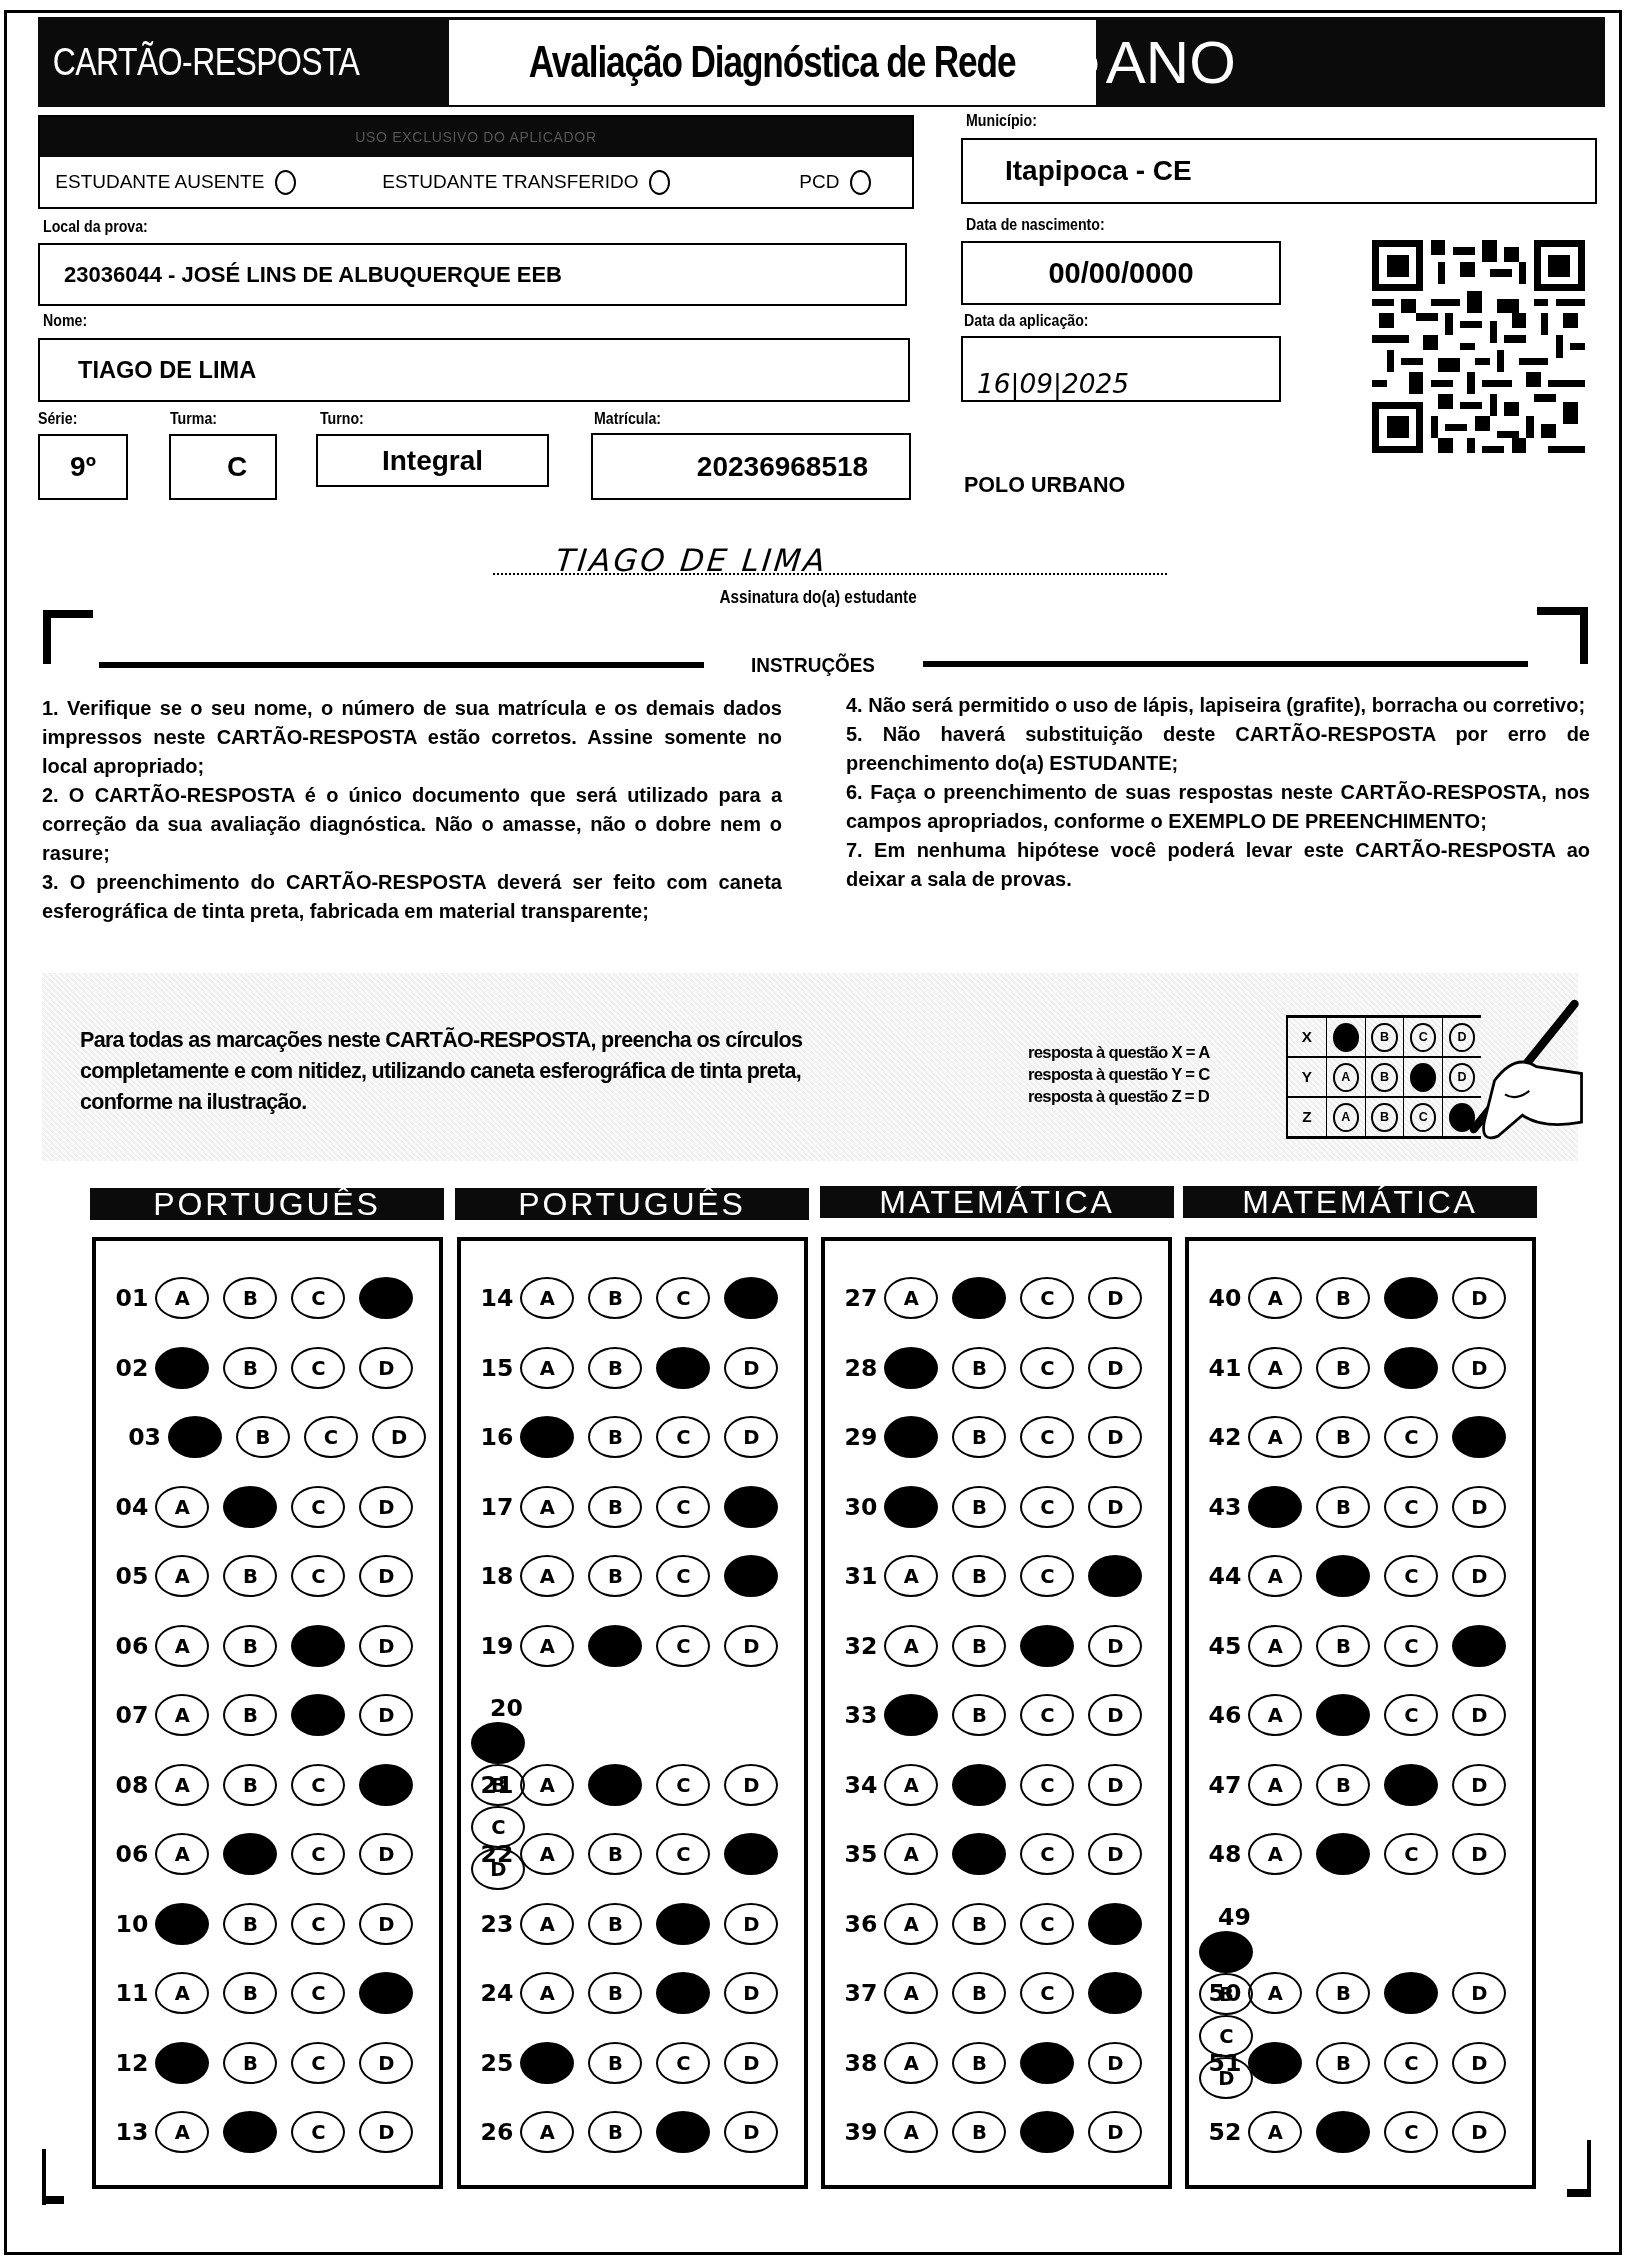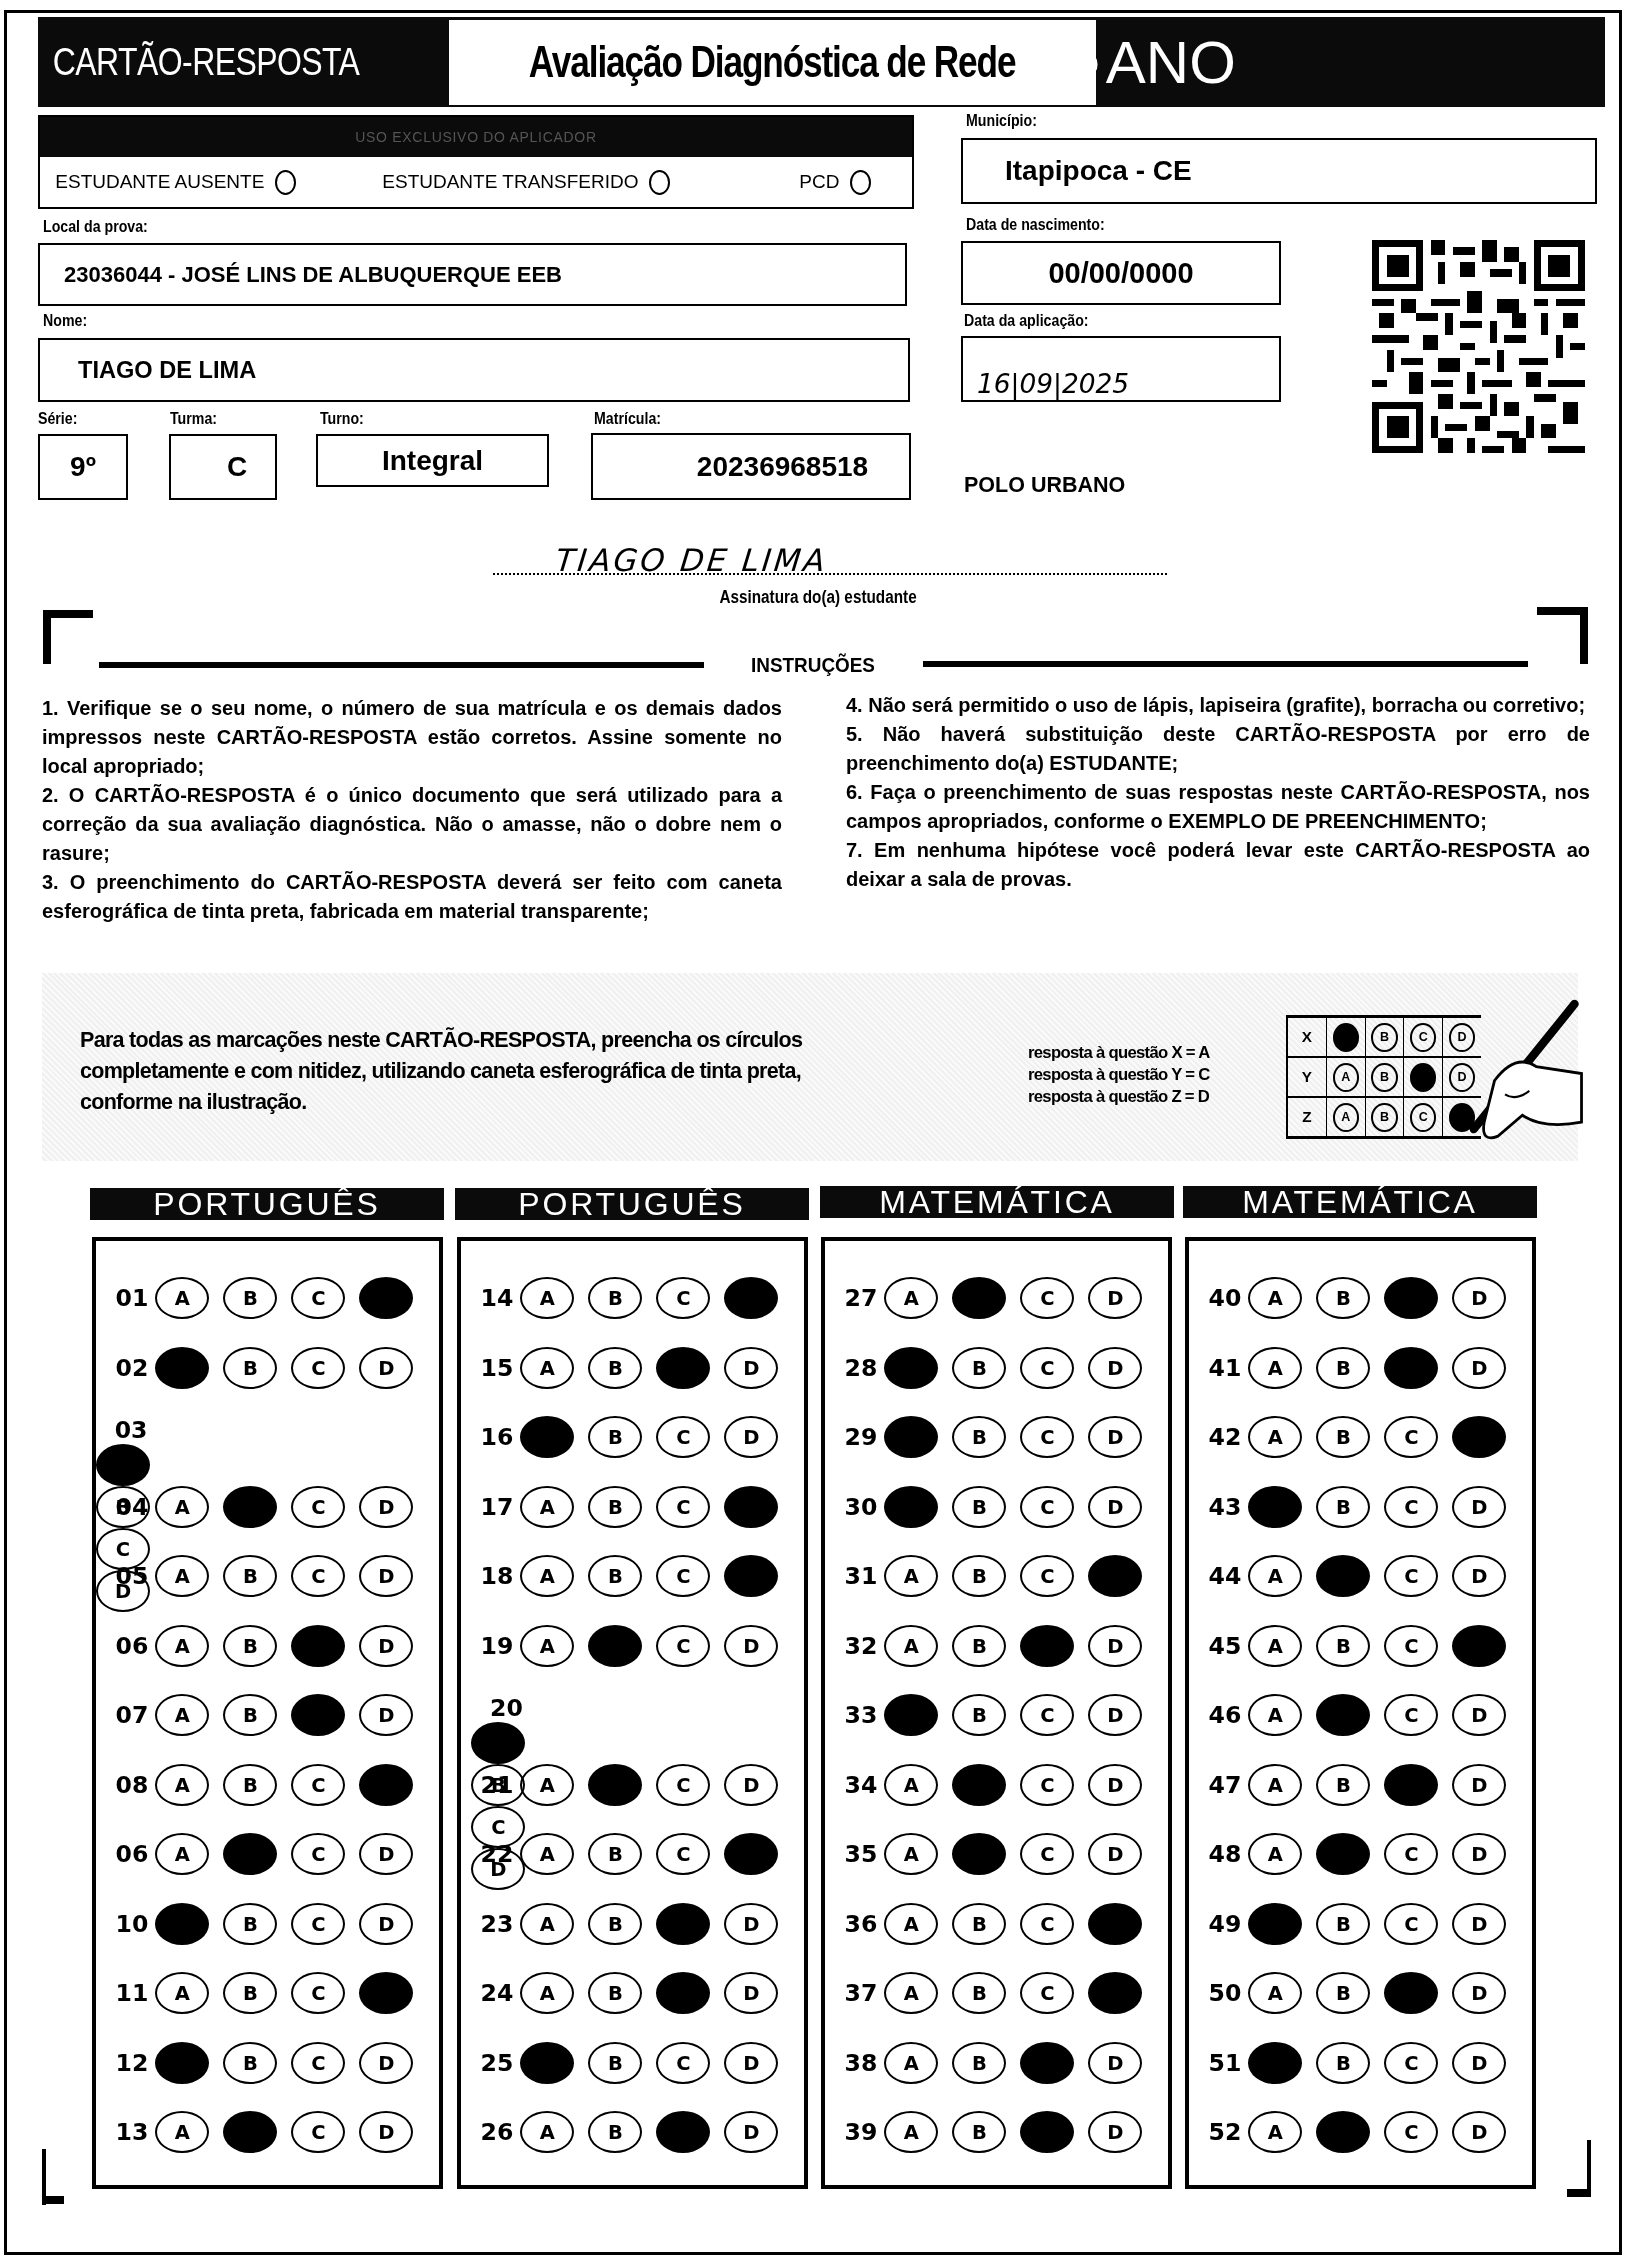--- a/index.html
+++ b/index.html
@@ -311,21 +311,21 @@
         <span class="bubble">C</span>
         <span class="bubble filled"></span>
       </div>
       <div class="ans-row" style="top: 106px; left: 10.4px;">
         <span class="qnum">02</span>
         <span class="bubble filled"></span>
         <span class="bubble">B</span>
         <span class="bubble">C</span>
         <span class="bubble">D</span>
       </div>
-      <div class="ans-row" style="top: 175px; left: 0; flex-direction: column;">
+      <div class="ans-row" style="top: 175px; left: 23px;">
         <span class="qnum">03</span>
         <span class="bubble filled"></span>
         <span class="bubble">B</span>
         <span class="bubble">C</span>
         <span class="bubble">D</span>
       </div>
       <div class="ans-row" style="top: 245px; left: 10.4px;">
         <span class="qnum">04</span>
         <span class="bubble">A</span>
         <span class="bubble filled"></span>
@@ -642,21 +642,21 @@
         <span class="bubble filled"></span>
         <span class="bubble">D</span>
       </div>
       <div class="ans-row" style="top: 592px; left: 10.4px;">
         <span class="qnum">48</span>
         <span class="bubble">A</span>
         <span class="bubble filled"></span>
         <span class="bubble">C</span>
         <span class="bubble">D</span>
       </div>
-      <div class="ans-row" style="top: 662px; left: 10.4px;">
+      <div class="ans-row" style="top: 662px; left: 10.4px; flex-direction: column;">
         <span class="qnum">49</span>
         <span class="bubble filled"></span>
         <span class="bubble">B</span>
         <span class="bubble">C</span>
         <span class="bubble">D</span>
       </div>
       <div class="ans-row" style="top: 731px; left: 10.4px;">
         <span class="qnum">50</span>
         <span class="bubble">A</span>
         <span class="bubble">B</span>

